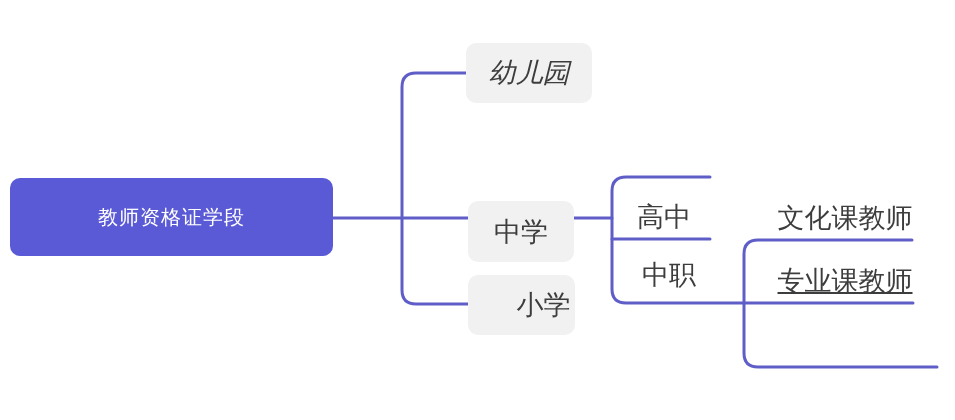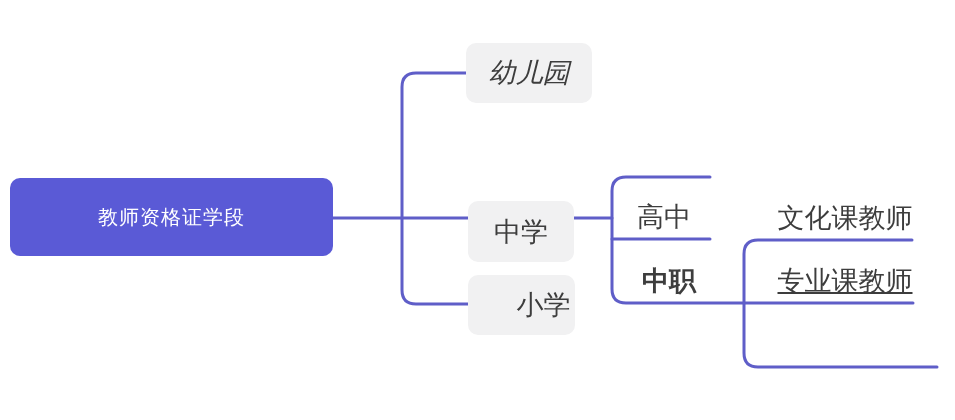--- a/index.html
+++ b/index.html
@@ -58,21 +58,21 @@
   .label-on-line {
     position: absolute;
     color: var(--node-text);
     font-size: 27px;
     text-align: center;
     white-space: nowrap;
     cursor: default;
   }
   .label-junior   { left: 628px; width: 82px;  bottom: 247px; }
   .label-senior   { left: 623px; width: 82px;  bottom: 185px; margin-top: 48px; }
-  .label-voc      { left: 628px; width: 82px;  bottom: 121px; font-weight: bold; }
+  .label-voc      { left: 628px; width: 82px;  bottom: 127px; }
   .label-culture  { left: 770px; width: 150px; bottom: 184px; }
   .label-major    { left: 770px; width: 150px; bottom: 121px; text-decoration: underline; }
   .label-intern   { left: 775px; width: 170px; bottom: 57px; }
 </style>
 </head>
 <body>
 
 <div class="canvas">
 
   <svg class="connectors" viewBox="0 0 955 420" xmlns="http://www.w3.org/2000/svg" aria-hidden="true">

